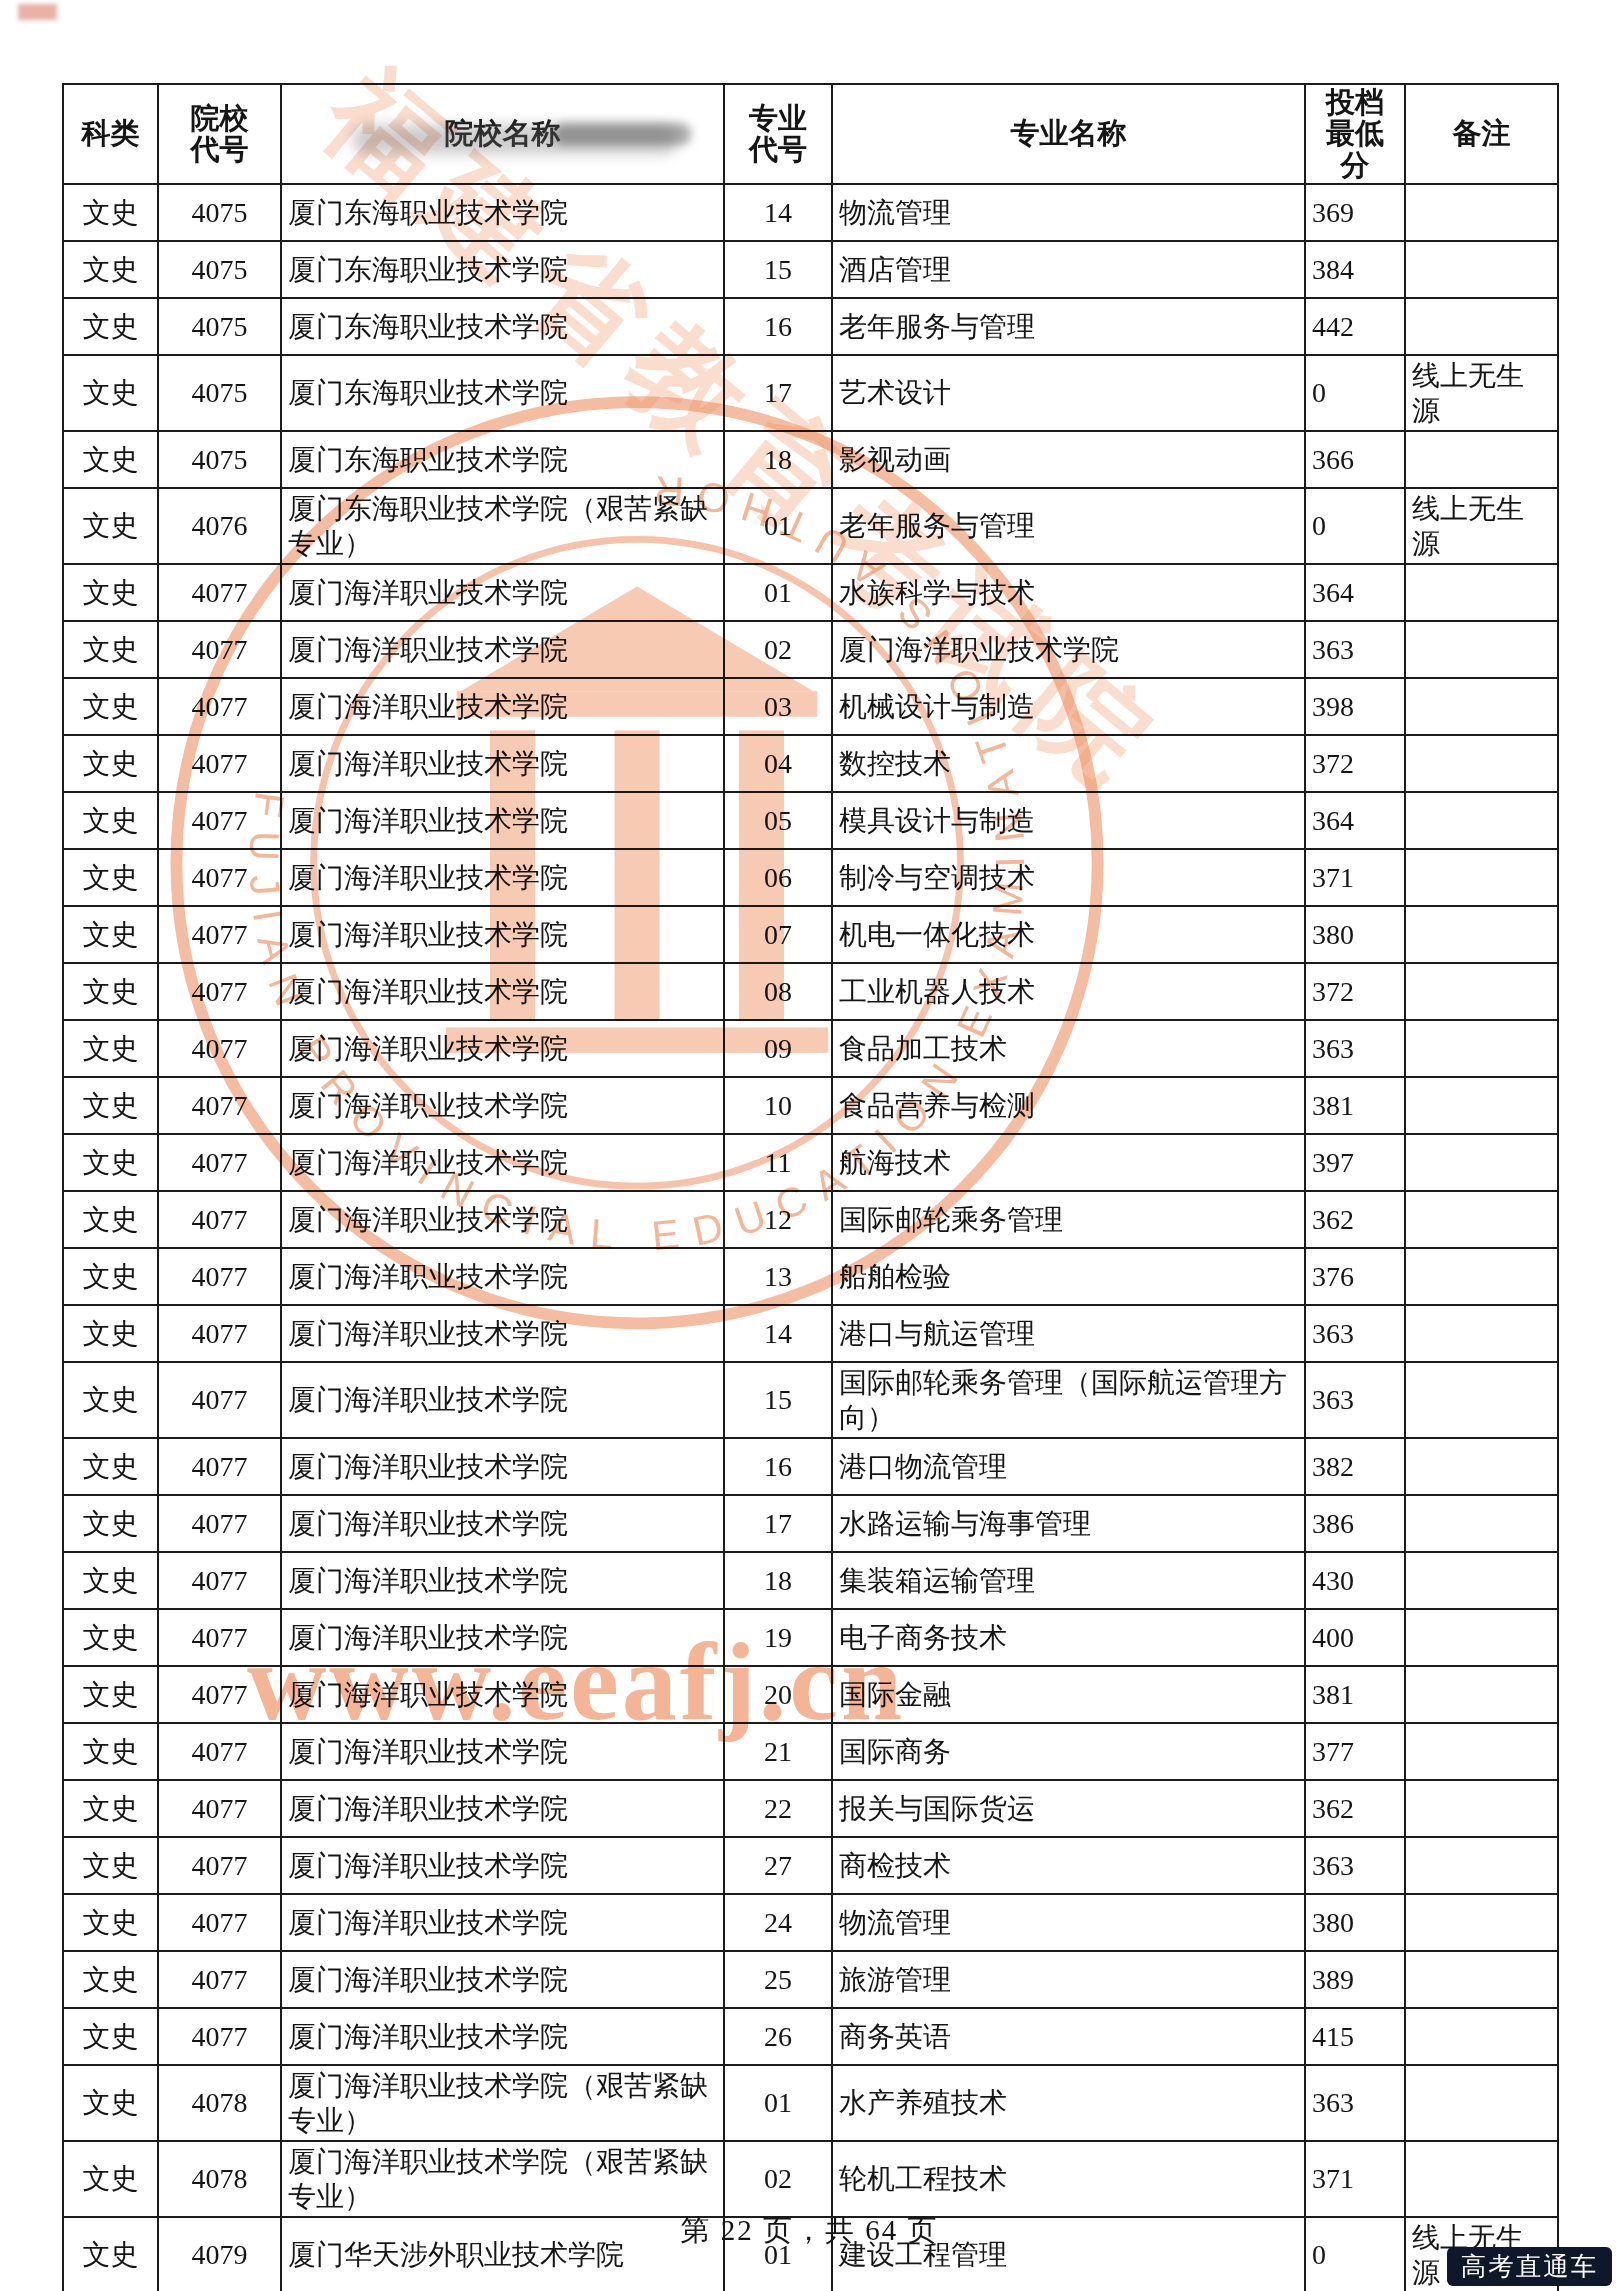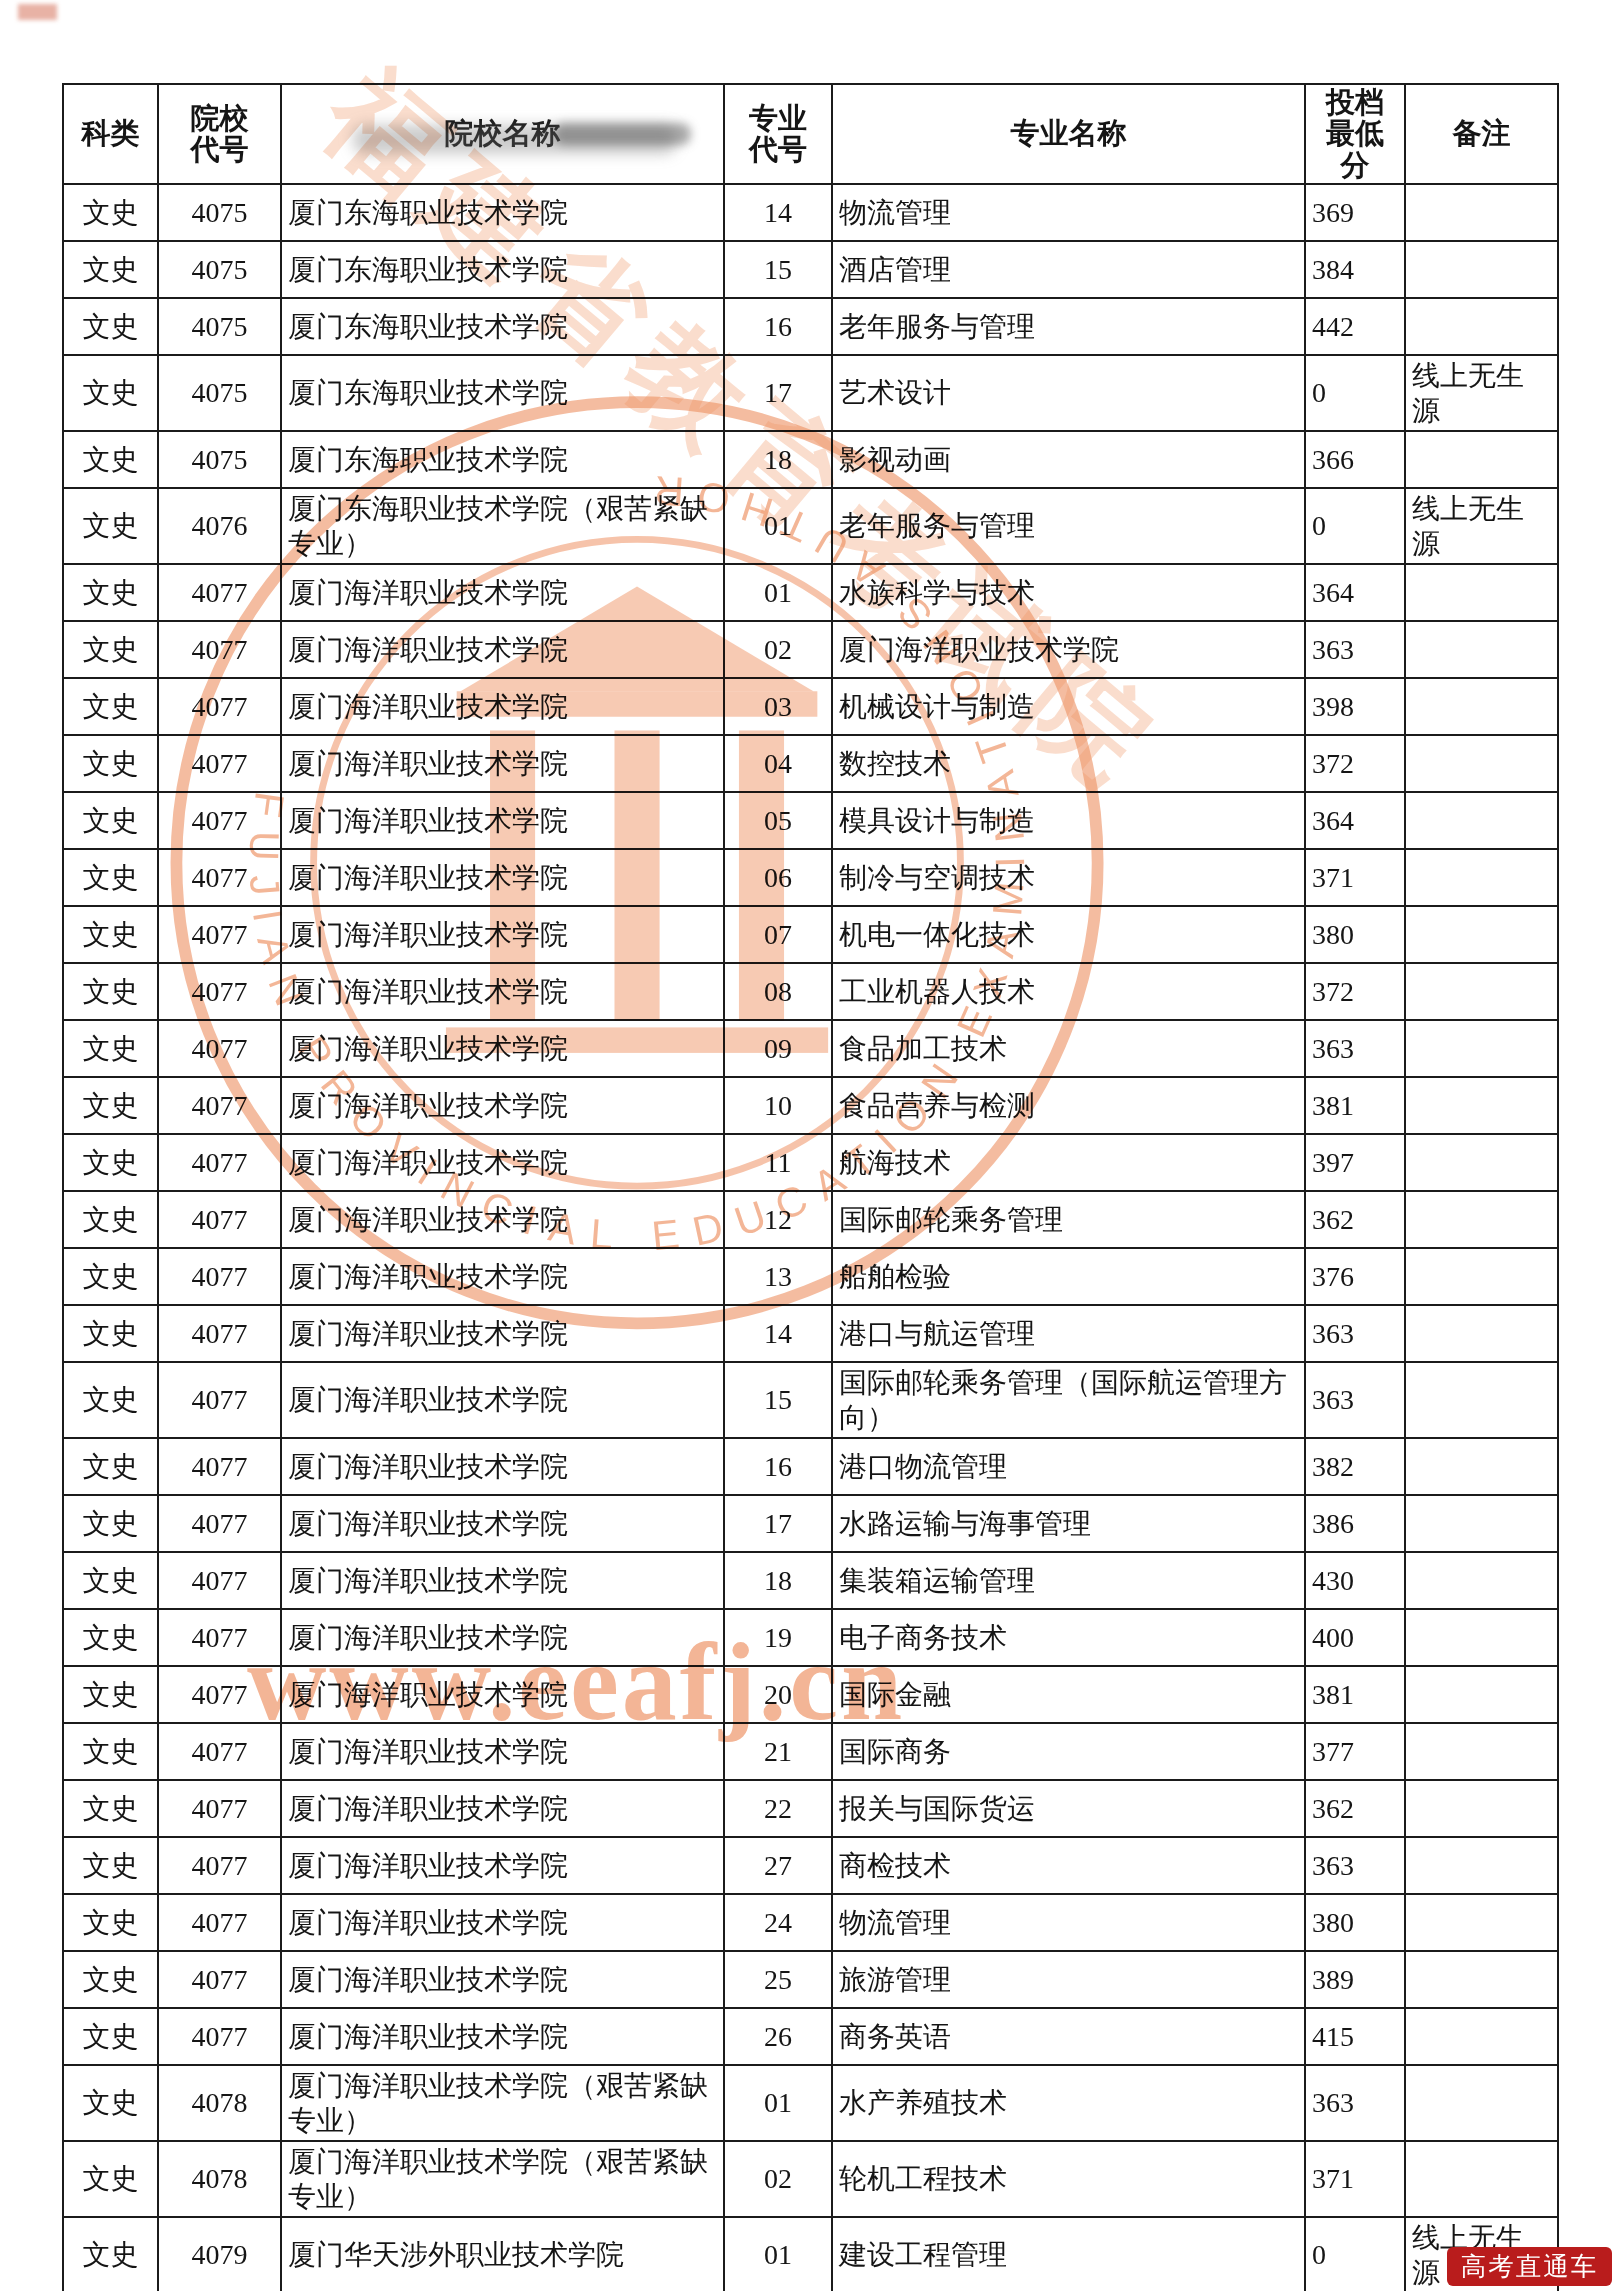--- a/index.html
+++ b/index.html
@@ -34,21 +34,21 @@
   td.al-left{text-align:left;padding-left:8.8px;}
   td.al-right{text-align:left;padding-right:8.8px;}
 
   
   .footer{
     position:absolute;left:62px;top:2211px;width:1495px;
     text-align:center;font-size:29px;letter-spacing:2px;z-index:1;
   }
   .badge{
     position:absolute;left:1447px;top:2247px;width:165px;height:39px;
-    background:#b91c1c;border-radius:5.9px;color:#ffffff;
+    background:#0f172a;border-radius:5.9px;color:#ffffff;
     font-size:25.5px;line-height:39px;text-align:center;letter-spacing:2px;
     z-index:3;font-family:"Liberation Sans","DejaVu Sans",sans-serif;
   }
 
   
   .wm-layer{
     position:absolute;inset:0;z-index:2;pointer-events:none;
     mix-blend-mode:multiply;
   }
   .seal{position:absolute;left:0;top:0;}
@@ -445,17 +445,18 @@
         <rect x="500" y="745" width="46" height="296"></rect>
         <rect x="627" y="745" width="46" height="296"></rect>
         <rect x="754" y="745" width="46" height="296"></rect>
         <rect x="455" y="1048" width="390" height="26"></rect>
       </g>
     </svg>
     <div class="diag">福建省教育考试院</div>
     <div class="wm-url">www.eeafj.cn</div>
   </div>
 
+  <div class="footer">第 22 页，共 64 页</div>
 
   <div class="badge">高考直通车</div>
 
 </div>
 
 
 </body></html>

